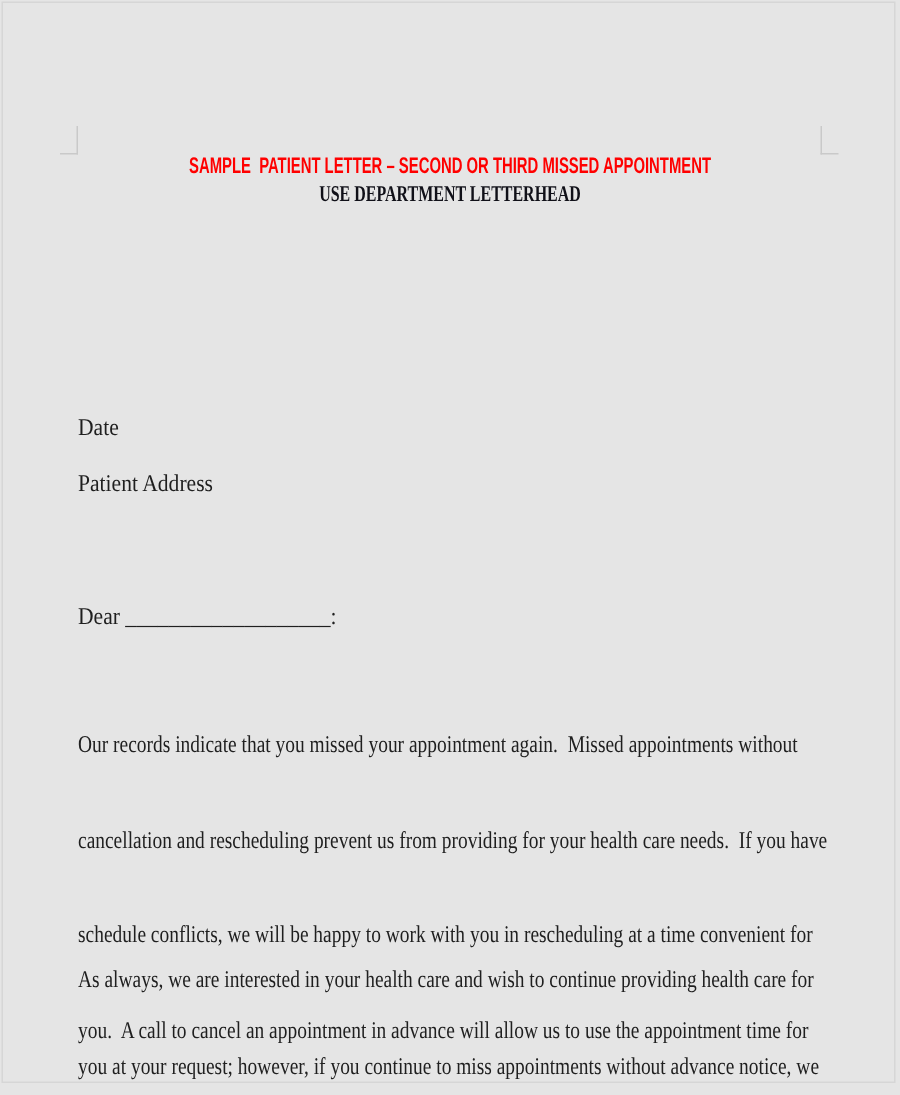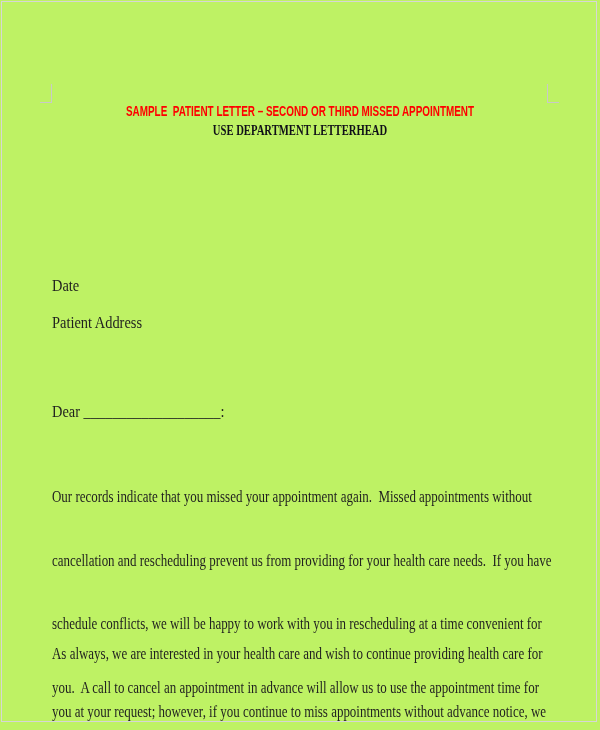--- a/index.html
+++ b/index.html
@@ -1,20 +1,20 @@
 <!DOCTYPE html>
 <html><head>
 <meta charset="utf-8">
 <style>
   html, body { margin: 0; padding: 0; background: #ffffff; }
   .page {
     position: relative;
     width: 600px;
     height: 730px;
-    background: #bef264;
+    background: #e5e5e5;
     overflow: hidden;
     font-family: "Liberation Serif", serif;
   }
   .page-border {
     position: absolute;
     left: 1px; top: 1px;
     width: 594px; height: 719px;
     border: 1px solid #d6d6d6;
     pointer-events: none;
   }

